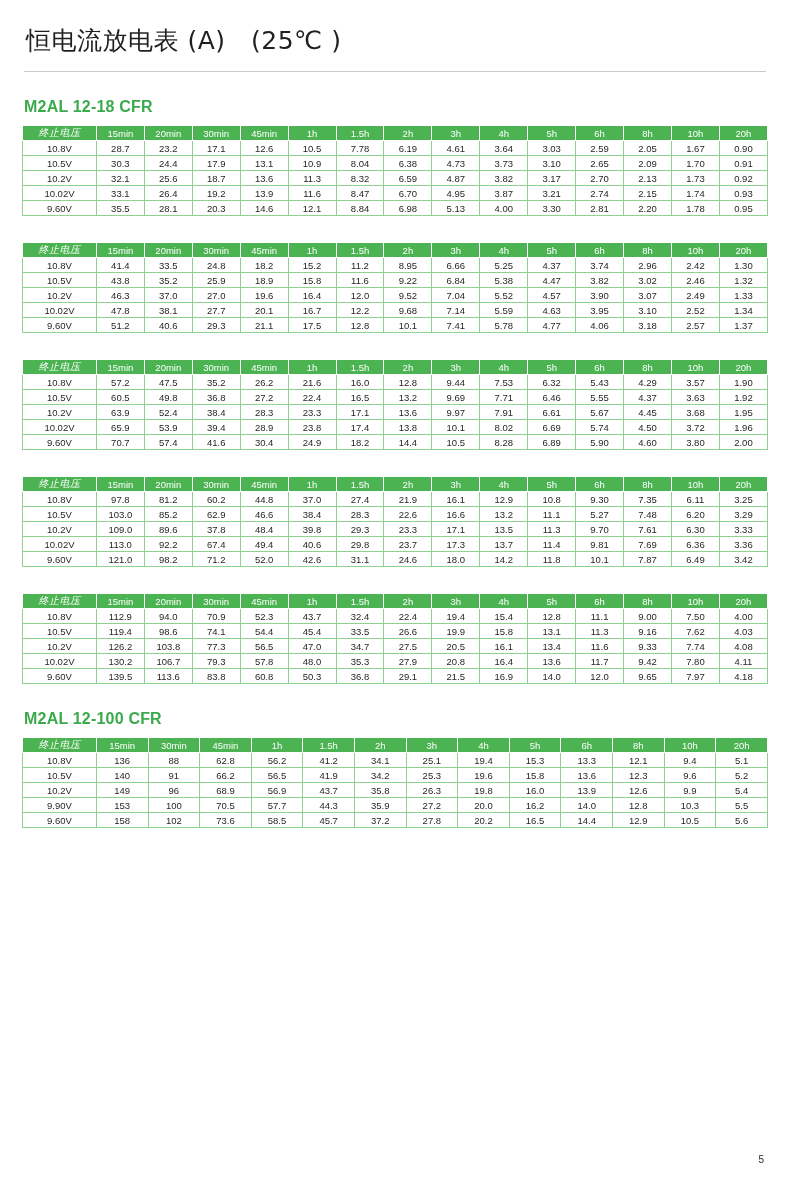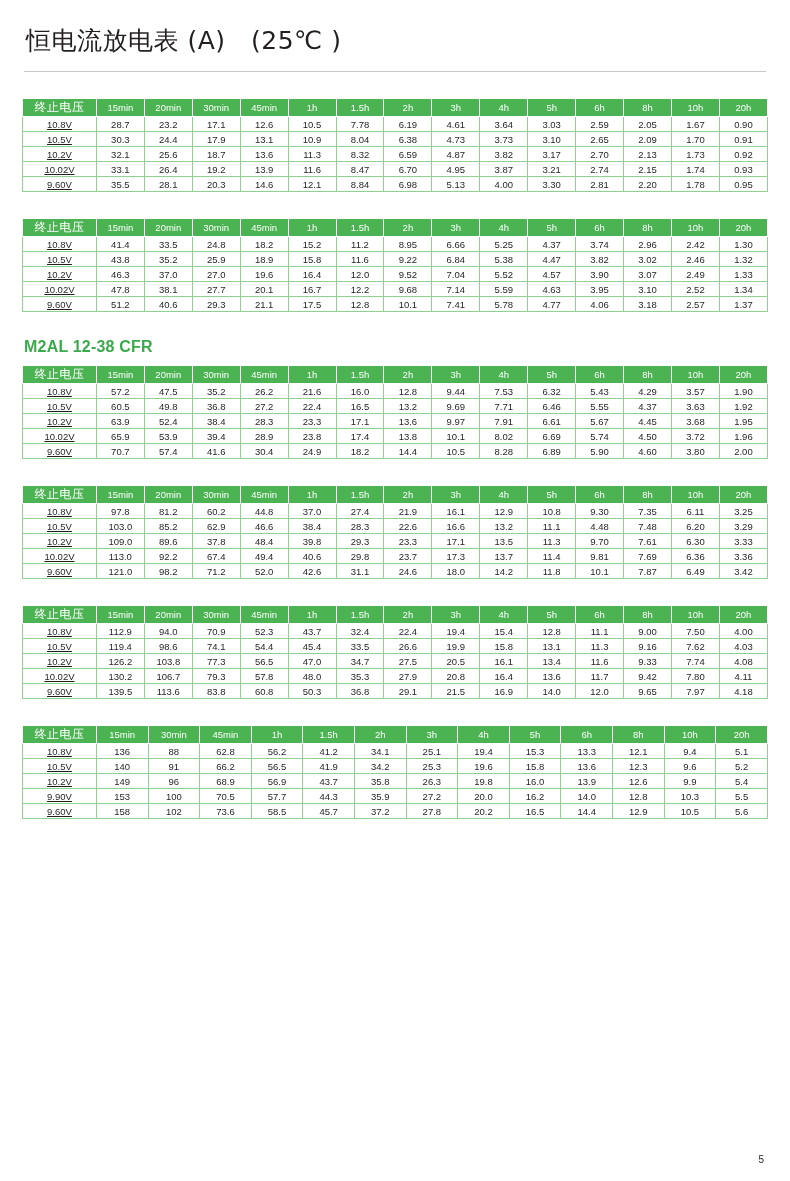--- a/index.html
+++ b/index.html
@@ -49,54 +49,55 @@
     color: #ffffff;
     font-weight: 400;
     font-size: 9.5px;
     height: 15px;
     border: 1px solid #ffffff;
     text-align: center;
     padding: 0;
   }
   table.dt th.first {
     background: #4bb352;
-    font-size: 12px;
+    font-size: 10px;
     letter-spacing: 0.5px;
+    font-style: italic;
   }
   table.dt td {
     border: 1px solid #8fd28f;
     text-align: center;
     height: 15px;
     padding: 0;
     color: #231f20;
     font-size: 9.5px;
     background: #ffffff;
   }
   table.dt td.rowhead {
     color: #231f20;
-    text-decoration: underline;
   }
   .page-number {
     position: absolute;
     right: 26px;
     bottom: 16px;
     font-size: 10px;
     color: #231f20;
   }
 </style>
 </head>
 <body>
 
 <div class="page">
 
   <div class="doc-title">恒电流放电表 (A)　(25℃ )</div>
   <div class="title-rule"></div>
 
   <div id="sections-root">
       <div class="section">
+        <div class="section-title">M2AL 12-18 CFR</div>
         <table class="dt">
           <colgroup>
             <col style="width: 9.91957%;">
             <col style="width: 6.43432%;">
             <col style="width: 6.43432%;">
             <col style="width: 6.43432%;">
             <col style="width: 6.43432%;">
             <col style="width: 6.43432%;">
             <col style="width: 6.43432%;">
             <col style="width: 6.43432%;">
@@ -337,21 +338,20 @@
               <td>4.77</td>
               <td>4.06</td>
               <td>3.18</td>
               <td>2.57</td>
               <td>1.37</td>
             </tr>
           </tbody>
         </table>
       </div>
       <div class="section">
-        <div class="section-title">M2AL 12-38 CFR</div>
         <table class="dt">
           <colgroup>
             <col style="width: 9.91957%;">
             <col style="width: 6.43432%;">
             <col style="width: 6.43432%;">
             <col style="width: 6.43432%;">
             <col style="width: 6.43432%;">
             <col style="width: 6.43432%;">
             <col style="width: 6.43432%;">
             <col style="width: 6.43432%;">
@@ -532,21 +532,21 @@
               <td>103.0</td>
               <td>85.2</td>
               <td>62.9</td>
               <td>46.6</td>
               <td>38.4</td>
               <td>28.3</td>
               <td>22.6</td>
               <td>16.6</td>
               <td>13.2</td>
               <td>11.1</td>
-              <td>4.48</td>
+              <td>5.27</td>
               <td>7.48</td>
               <td>6.20</td>
               <td>3.29</td>
             </tr>
             <tr>
               <td class="rowhead">10.2V</td>
               <td>109.0</td>
               <td>89.6</td>
               <td>37.8</td>
               <td>48.4</td>
@@ -719,20 +719,21 @@
               <td>14.0</td>
               <td>12.0</td>
               <td>9.65</td>
               <td>7.97</td>
               <td>4.18</td>
             </tr>
           </tbody>
         </table>
       </div>
       <div class="section">
+        <div class="section-title">M2AL 12-100 CFR</div>
         <table class="dt">
           <colgroup>
             <col style="width: 9.91957%;">
             <col style="width: 6.92926%;">
             <col style="width: 6.92926%;">
             <col style="width: 6.92926%;">
             <col style="width: 6.92926%;">
             <col style="width: 6.92926%;">
             <col style="width: 6.92926%;">
             <col style="width: 6.92926%;">

